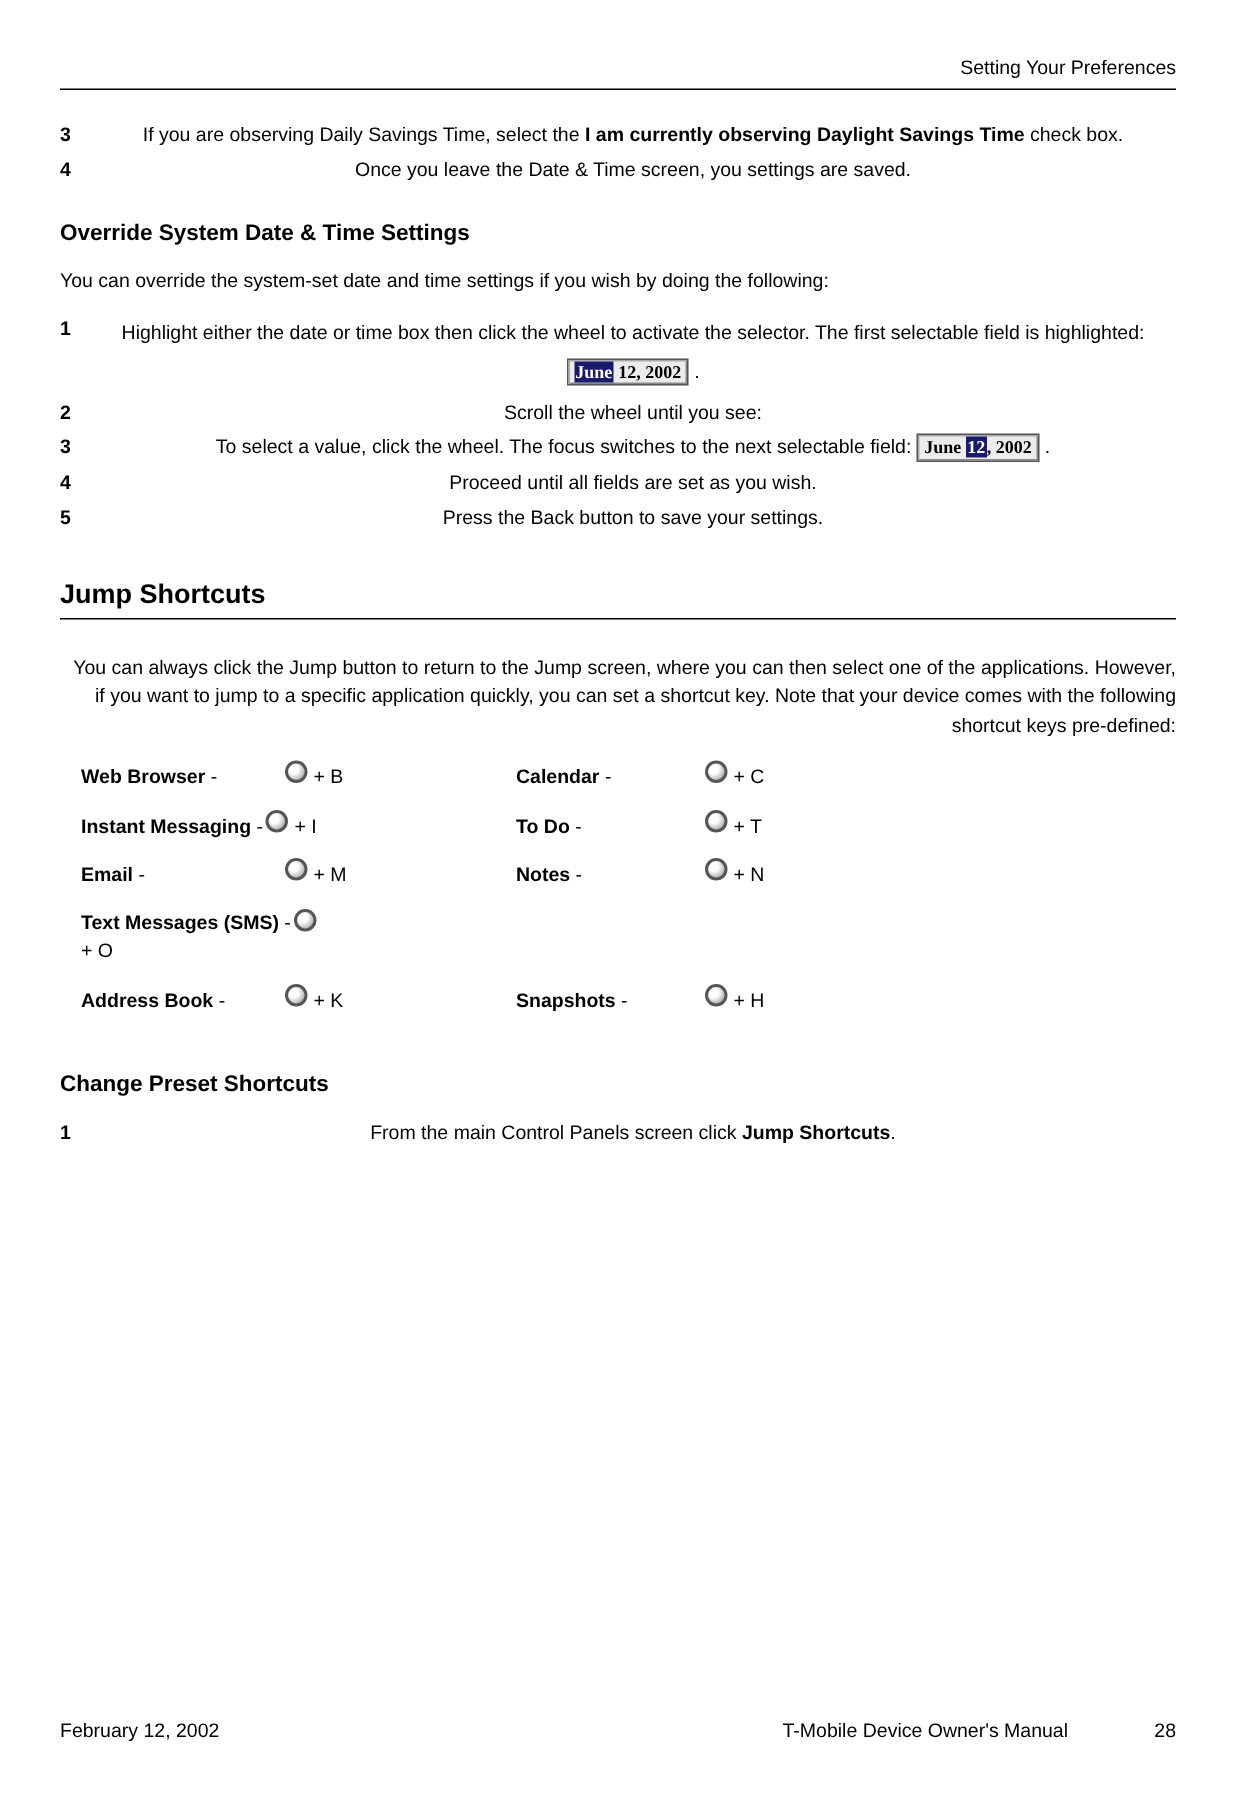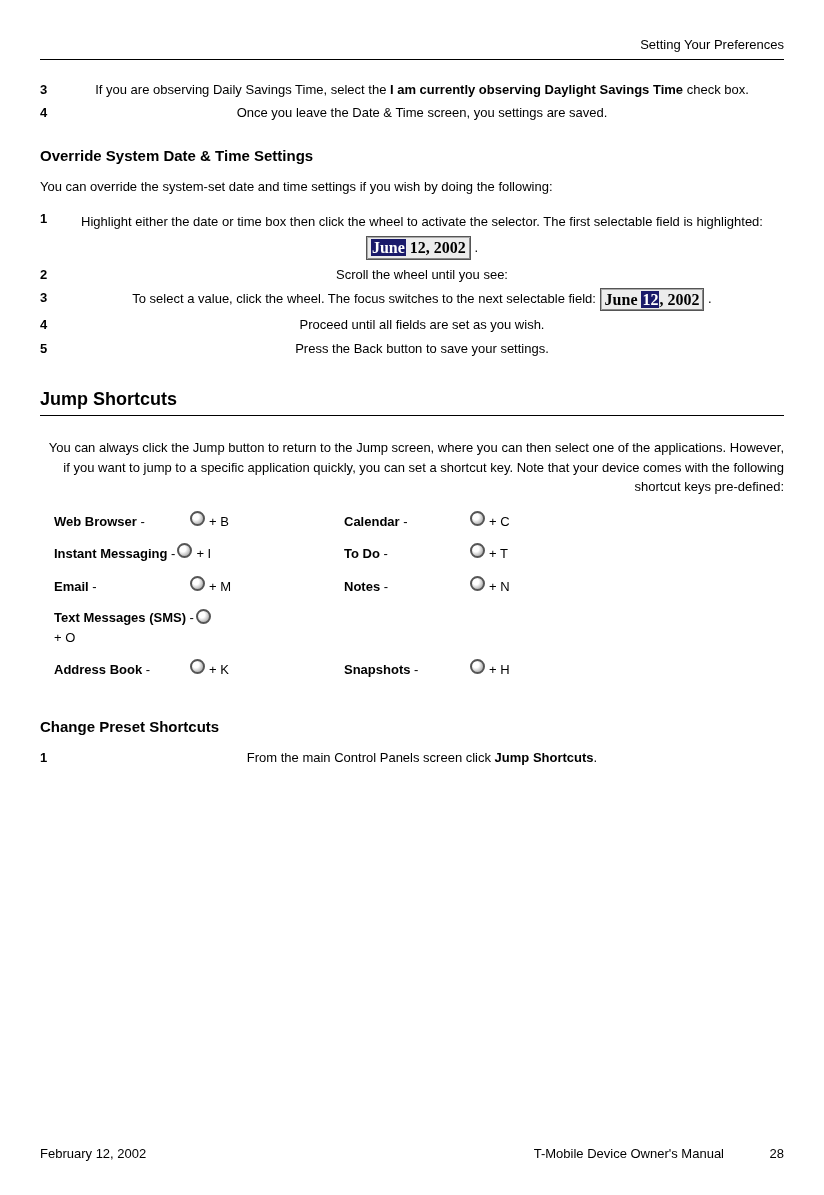--- a/index.html
+++ b/index.html
@@ -59,21 +59,21 @@
     text-indent: -10px;
     padding-left: 10px;
   }
   .date-pill {
     display: inline-block;
     border: 1px solid #555;
     background: #ececec;
     padding: 1px 4px;
     font-family: Georgia, 'Times New Roman', serif;
     font-weight: bold;
-    font-size: 16px;
+    font-size: 12px;
     vertical-align: middle;
     line-height: 1.2;
     box-shadow: 1px 1px 0 #aaa inset, -1px -1px 0 #888 inset;
   }
   .date-pill .hl {
     background: #1a1a6a;
     color: #fff;
     padding: 0 1px;
   }
   .shortcut-table {
@@ -237,15 +237,15 @@
   <div class="step">
     <div class="step-num">1</div>
     <div class="step-body">
       <span>From the main Control Panels screen click </span><span class="bold">Jump Shortcuts</span><span>.</span>
     </div>
   </div>
 </div>
 
 <div class="footer">
   <span>February 12, 2002</span>
-  <span style="position:absolute; right:60px;">T-Mobile Device Owner's Manual</span>
+  <span style="position:absolute; right:72px;">T-Mobile Device Owner's Manual</span>
   <span>28</span>
 </div>
 
 </body></html>

